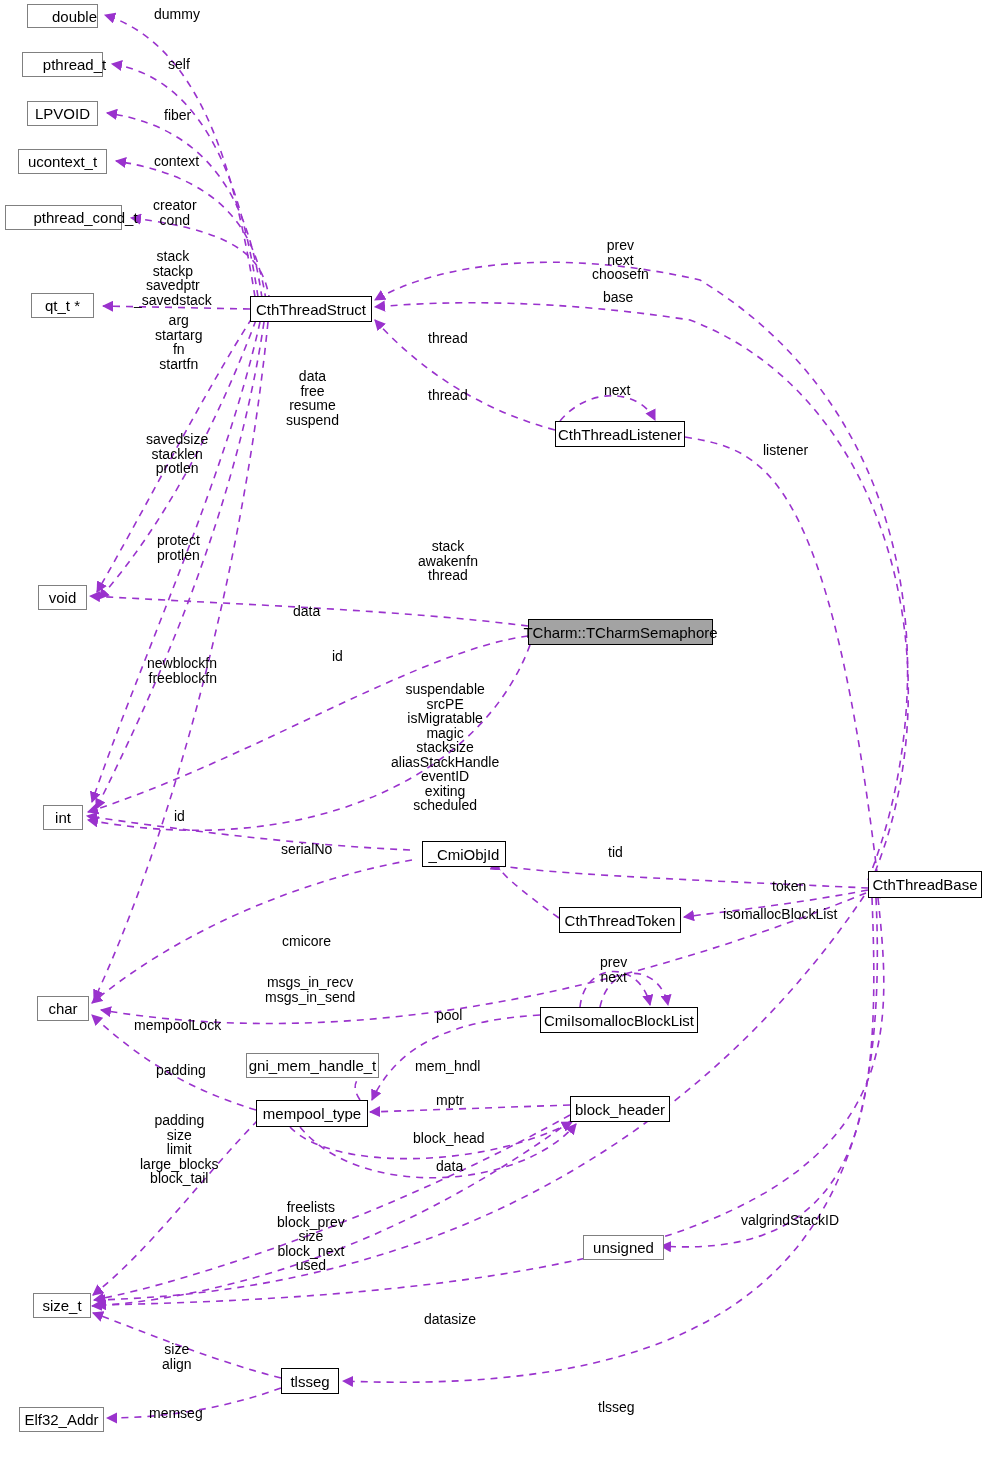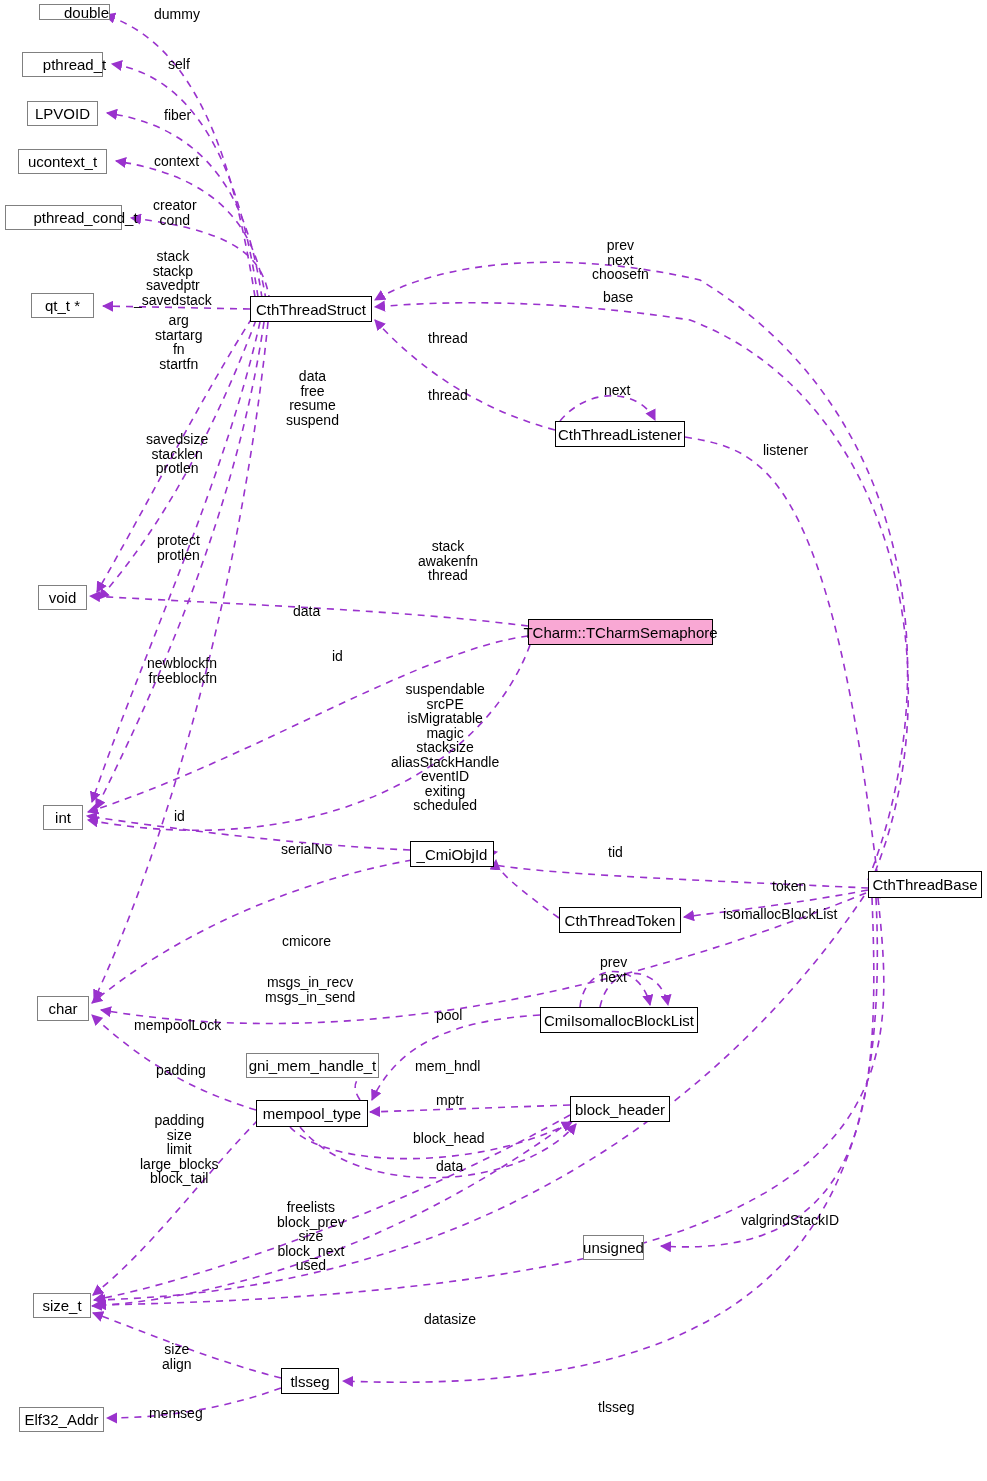--- a/index.html
+++ b/index.html
@@ -38,21 +38,21 @@
     z-index: 5;
   }
   .node.klass {
     border: 1px solid #000000;
   }
   .node.plain {
     border: 1px solid #808080;
   }
   .node.current {
     border: 1px solid #000000;
-    background: #f9a8d4;
+    background: #a3a3a3;
   }
   .edge-label {
     position: absolute;
     font-size: 14px;
     line-height: 14.5px;
     color: #000000;
     text-align: center;
     white-space: pre;
     z-index: 4;
     background: transparent;
@@ -124,40 +124,40 @@
 
       <path d="M 256 1110 C 190 1090 140 1060 92 1015"></path>
       <path d="M 258 1120 C 200 1180 150 1250 93 1295"></path>
 
       <path d="M 281 1378 C 210 1360 140 1330 93 1313"></path>
       <path d="M 281 1388 C 220 1410 160 1418 107 1418"></path>
     </g>
   </svg>
 
   <div id="node-layer">
-      <div class="node plain" style="left: 39px; top: 4px; width: 71px; height: 16px; padding-left: 24px;">double</div>
+      <div class="node plain" style="left: 27px; top: 4px; width: 71px; height: 24px; padding-left: 24px;">double</div>
       <div class="node plain" style="left: 22px; top: 52px; width: 81px; height: 25px; padding-left: 24px;">pthread_t</div>
       <div class="node plain" style="left: 27px; top: 101px; width: 71px; height: 25px;">LPVOID</div>
       <div class="node plain" style="left: 18px; top: 149px; width: 89px; height: 25px;">ucontext_t</div>
       <div class="node plain" style="left: 5px; top: 205px; width: 117px; height: 25px; padding-left: 44px;">pthread_cond_t</div>
       <div class="node plain" style="left: 31px; top: 293px; width: 63px; height: 25px;">qt_t *</div>
       <div class="node klass" style="left: 250px; top: 296px; width: 122px; height: 26px;">CthThreadStruct</div>
       <div class="node klass" style="left: 555px; top: 421px; width: 130px; height: 26px;">CthThreadListener</div>
       <div class="node plain" style="left: 38px; top: 585px; width: 49px; height: 25px;">void</div>
       <div class="node current" style="left: 528px; top: 619px; width: 185px; height: 26px;">TCharm::TCharmSemaphore</div>
       <div class="node plain" style="left: 43px; top: 805px; width: 40px; height: 25px;">int</div>
-      <div class="node klass" style="left: 410px; top: 841px; width: 84px; height: 26px;">_CmiObjId</div>
+      <div class="node klass" style="left: 422px; top: 841px; width: 84px; height: 26px;">_CmiObjId</div>
       <div class="node klass" style="left: 868px; top: 871px; width: 114px; height: 27px;">CthThreadBase</div>
       <div class="node klass" style="left: 559px; top: 907px; width: 122px; height: 26px;">CthThreadToken</div>
       <div class="node plain" style="left: 37px; top: 996px; width: 52px; height: 25px;">char</div>
       <div class="node klass" style="left: 540px; top: 1007px; width: 158px; height: 26px;">CmiIsomallocBlockList</div>
       <div class="node plain" style="left: 246px; top: 1053px; width: 133px; height: 25px;">gni_mem_handle_t</div>
       <div class="node klass" style="left: 256px; top: 1100px; width: 112px; height: 27px;">mempool_type</div>
       <div class="node klass" style="left: 570px; top: 1096px; width: 100px; height: 26px;">block_header</div>
-      <div class="node plain" style="left: 583px; top: 1235px; width: 61px; height: 25px;">unsigned</div>
+      <div class="node plain" style="left: 583px; top: 1235px; width: 81px; height: 25px;">unsigned</div>
       <div class="node plain" style="left: 33px; top: 1293px; width: 58px; height: 25px;">size_t</div>
       <div class="node klass" style="left: 281px; top: 1368px; width: 58px; height: 26px;">tlsseg</div>
       <div class="node plain" style="left: 19px; top: 1407px; width: 85px; height: 25px;">Elf32_Addr</div>
     </div>
 
   <div id="label-layer">
       <div class="edge-label" style="left: 154px; top: 7px;">dummy</div>
       <div class="edge-label" style="left: 168px; top: 57px;">self</div>
       <div class="edge-label" style="left: 164px; top: 108px;">fiber</div>
       <div class="edge-label" style="left: 154px; top: 154px;">context</div>

